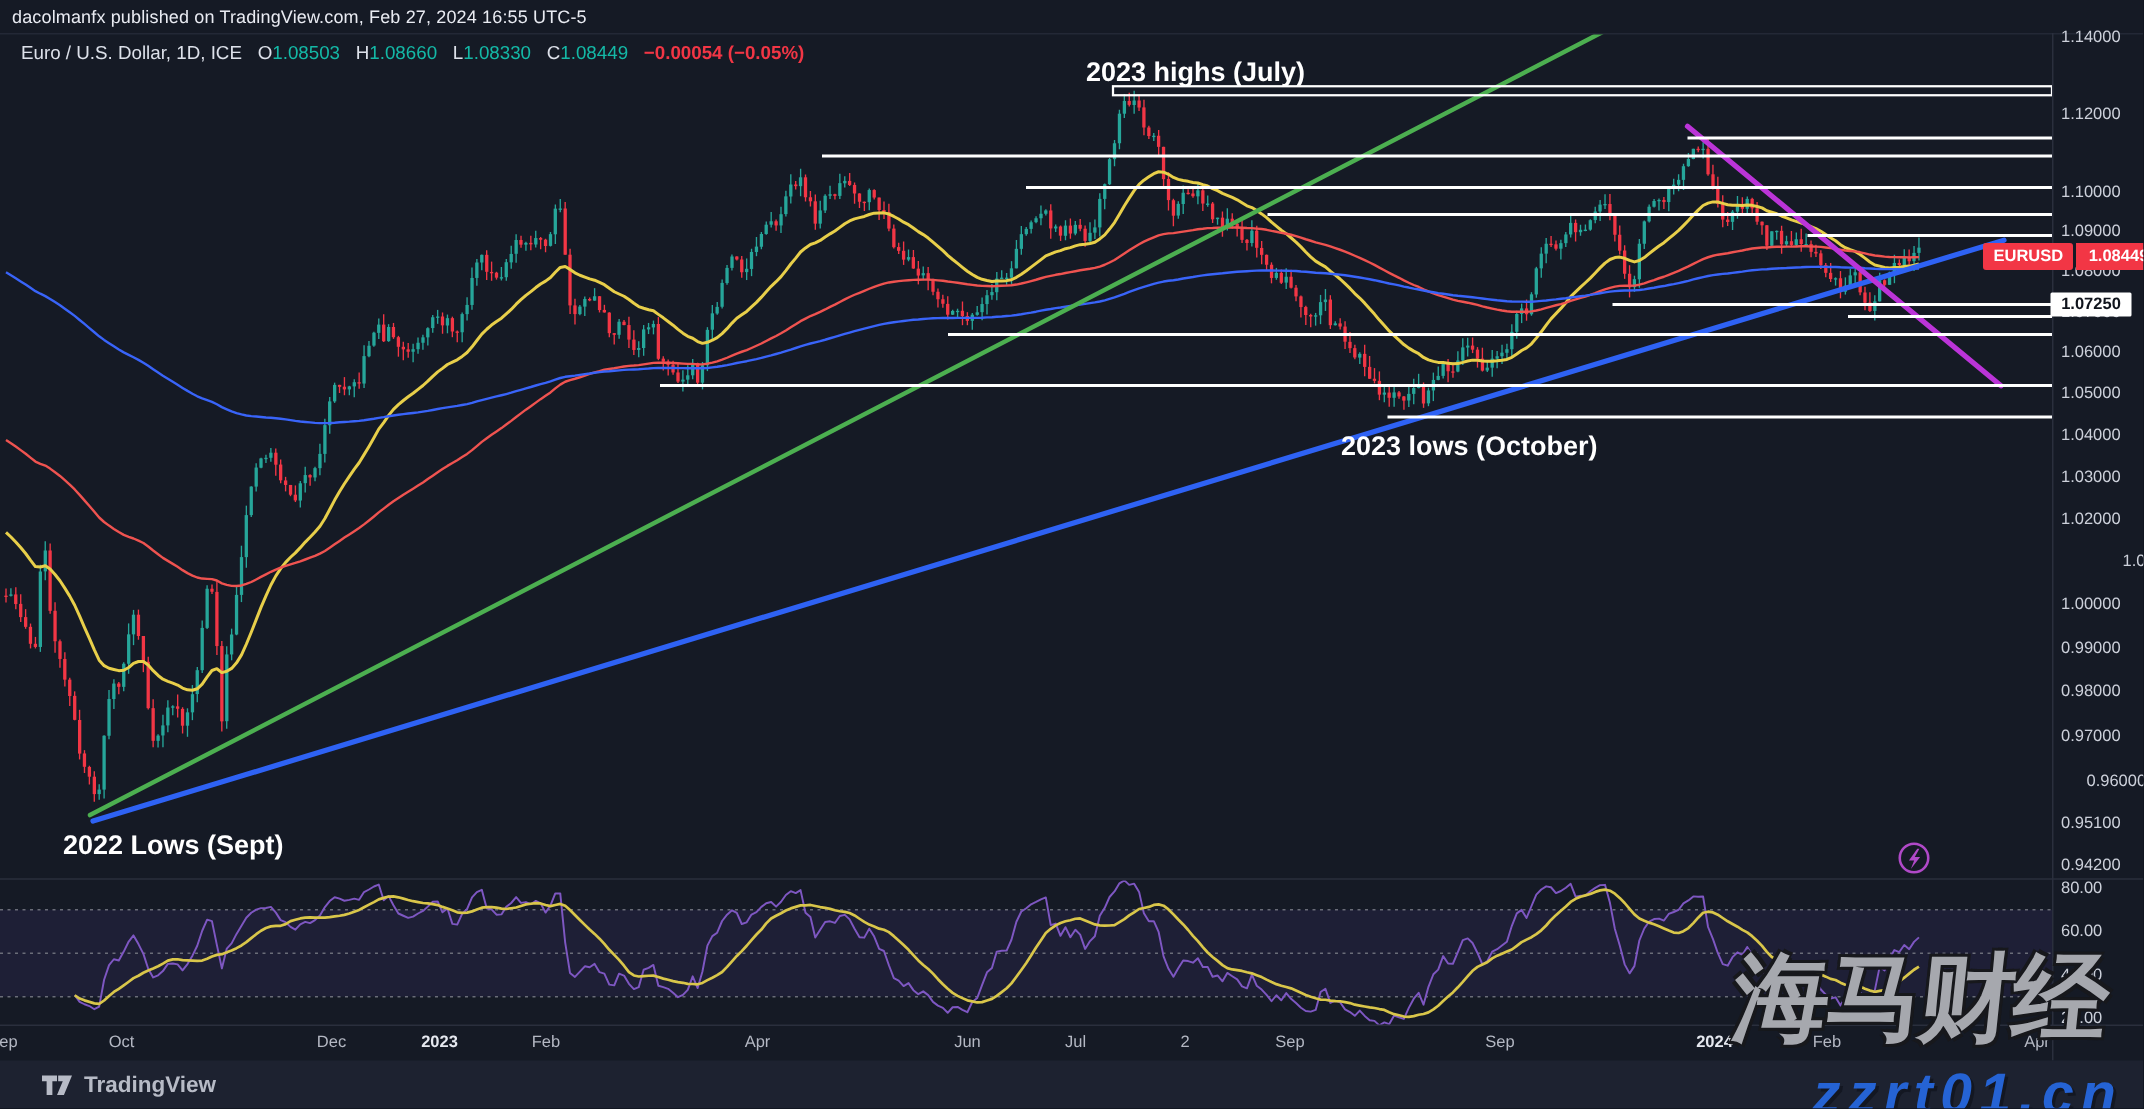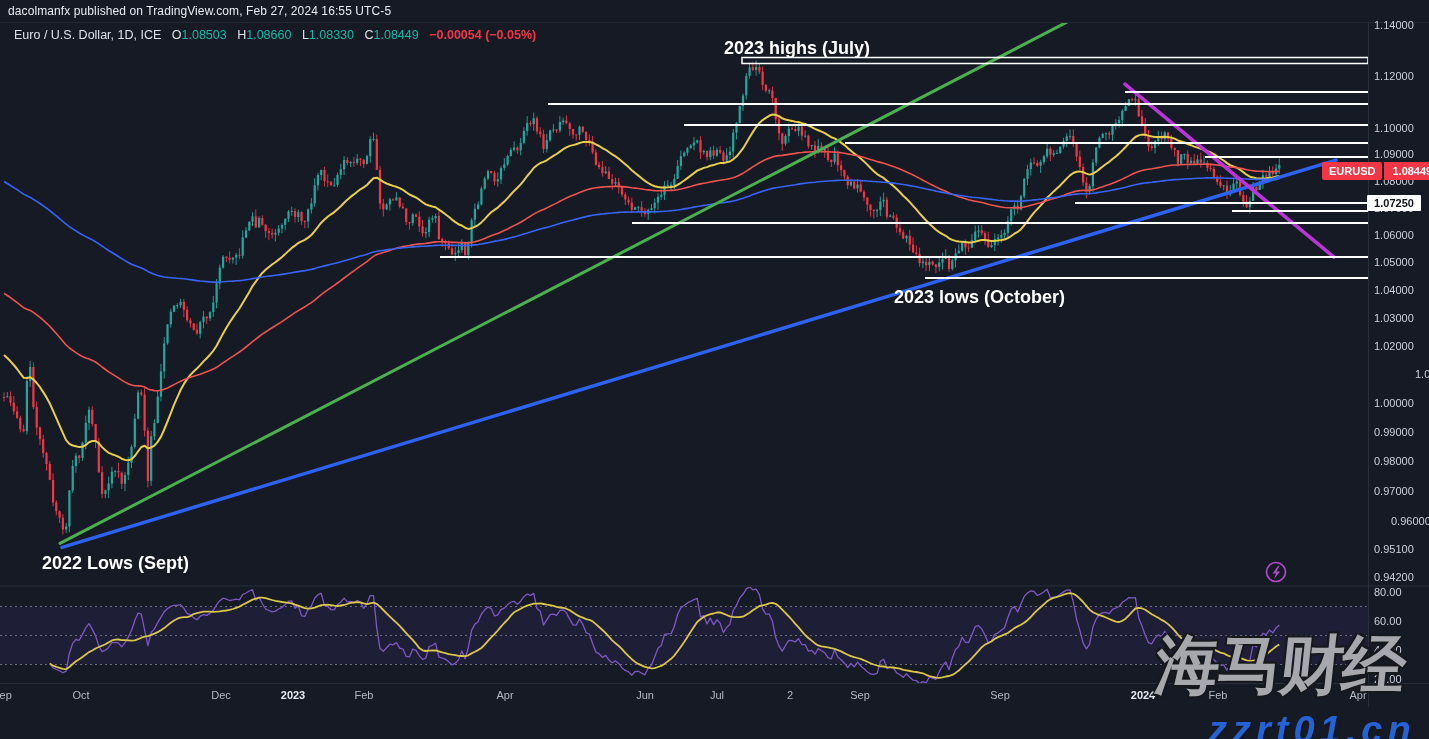--- a/index.html
+++ b/index.html
@@ -886,20 +886,29 @@
   <div id="price-axis"></div>
   <div id="rsi-axis"></div>
   <div id="time-axis"></div>
 
   <div id="price-tag" class="abs">
     <span class="sym">EURUSD</span>
     <span class="pval">1.08449</span>
   </div>
   <div id="level-tag" class="abs">1.07250</div>
 
+  <div id="footer" class="abs">
+    <span id="tv-logo">
+      <svg width="20" height="17" viewBox="0 0 26 17">
+        <path d="M0 0h13v5h-4v12H4V5H0z" fill="#b7bbc6"></path>
+        <path d="M14 0h12l-7 17h-6l5-12h-4z" fill="#b7bbc6"></path>
+      </svg>
+    </span>
+    <span class="brand">TradingView</span>
+  </div>
 
   <div id="watermark1" class="abs">海马财经</div>
   <div id="watermark2" class="abs">zzrt01.cn</div>
 <div class="plabel" style="top: 25px;">1.14000</div>
     <div class="plabel" style="top: 76px;">1.12000</div>
     <div class="plabel" style="top: 128px;">1.10000</div>
     <div class="plabel" style="top: 154px;">1.09000</div>
     <div class="plabel" style="top: 181px;">1.08000</div>
     <div class="plabel" style="top: 208px;">1.07000</div>
     <div class="plabel" style="top: 235px;">1.06000</div>

